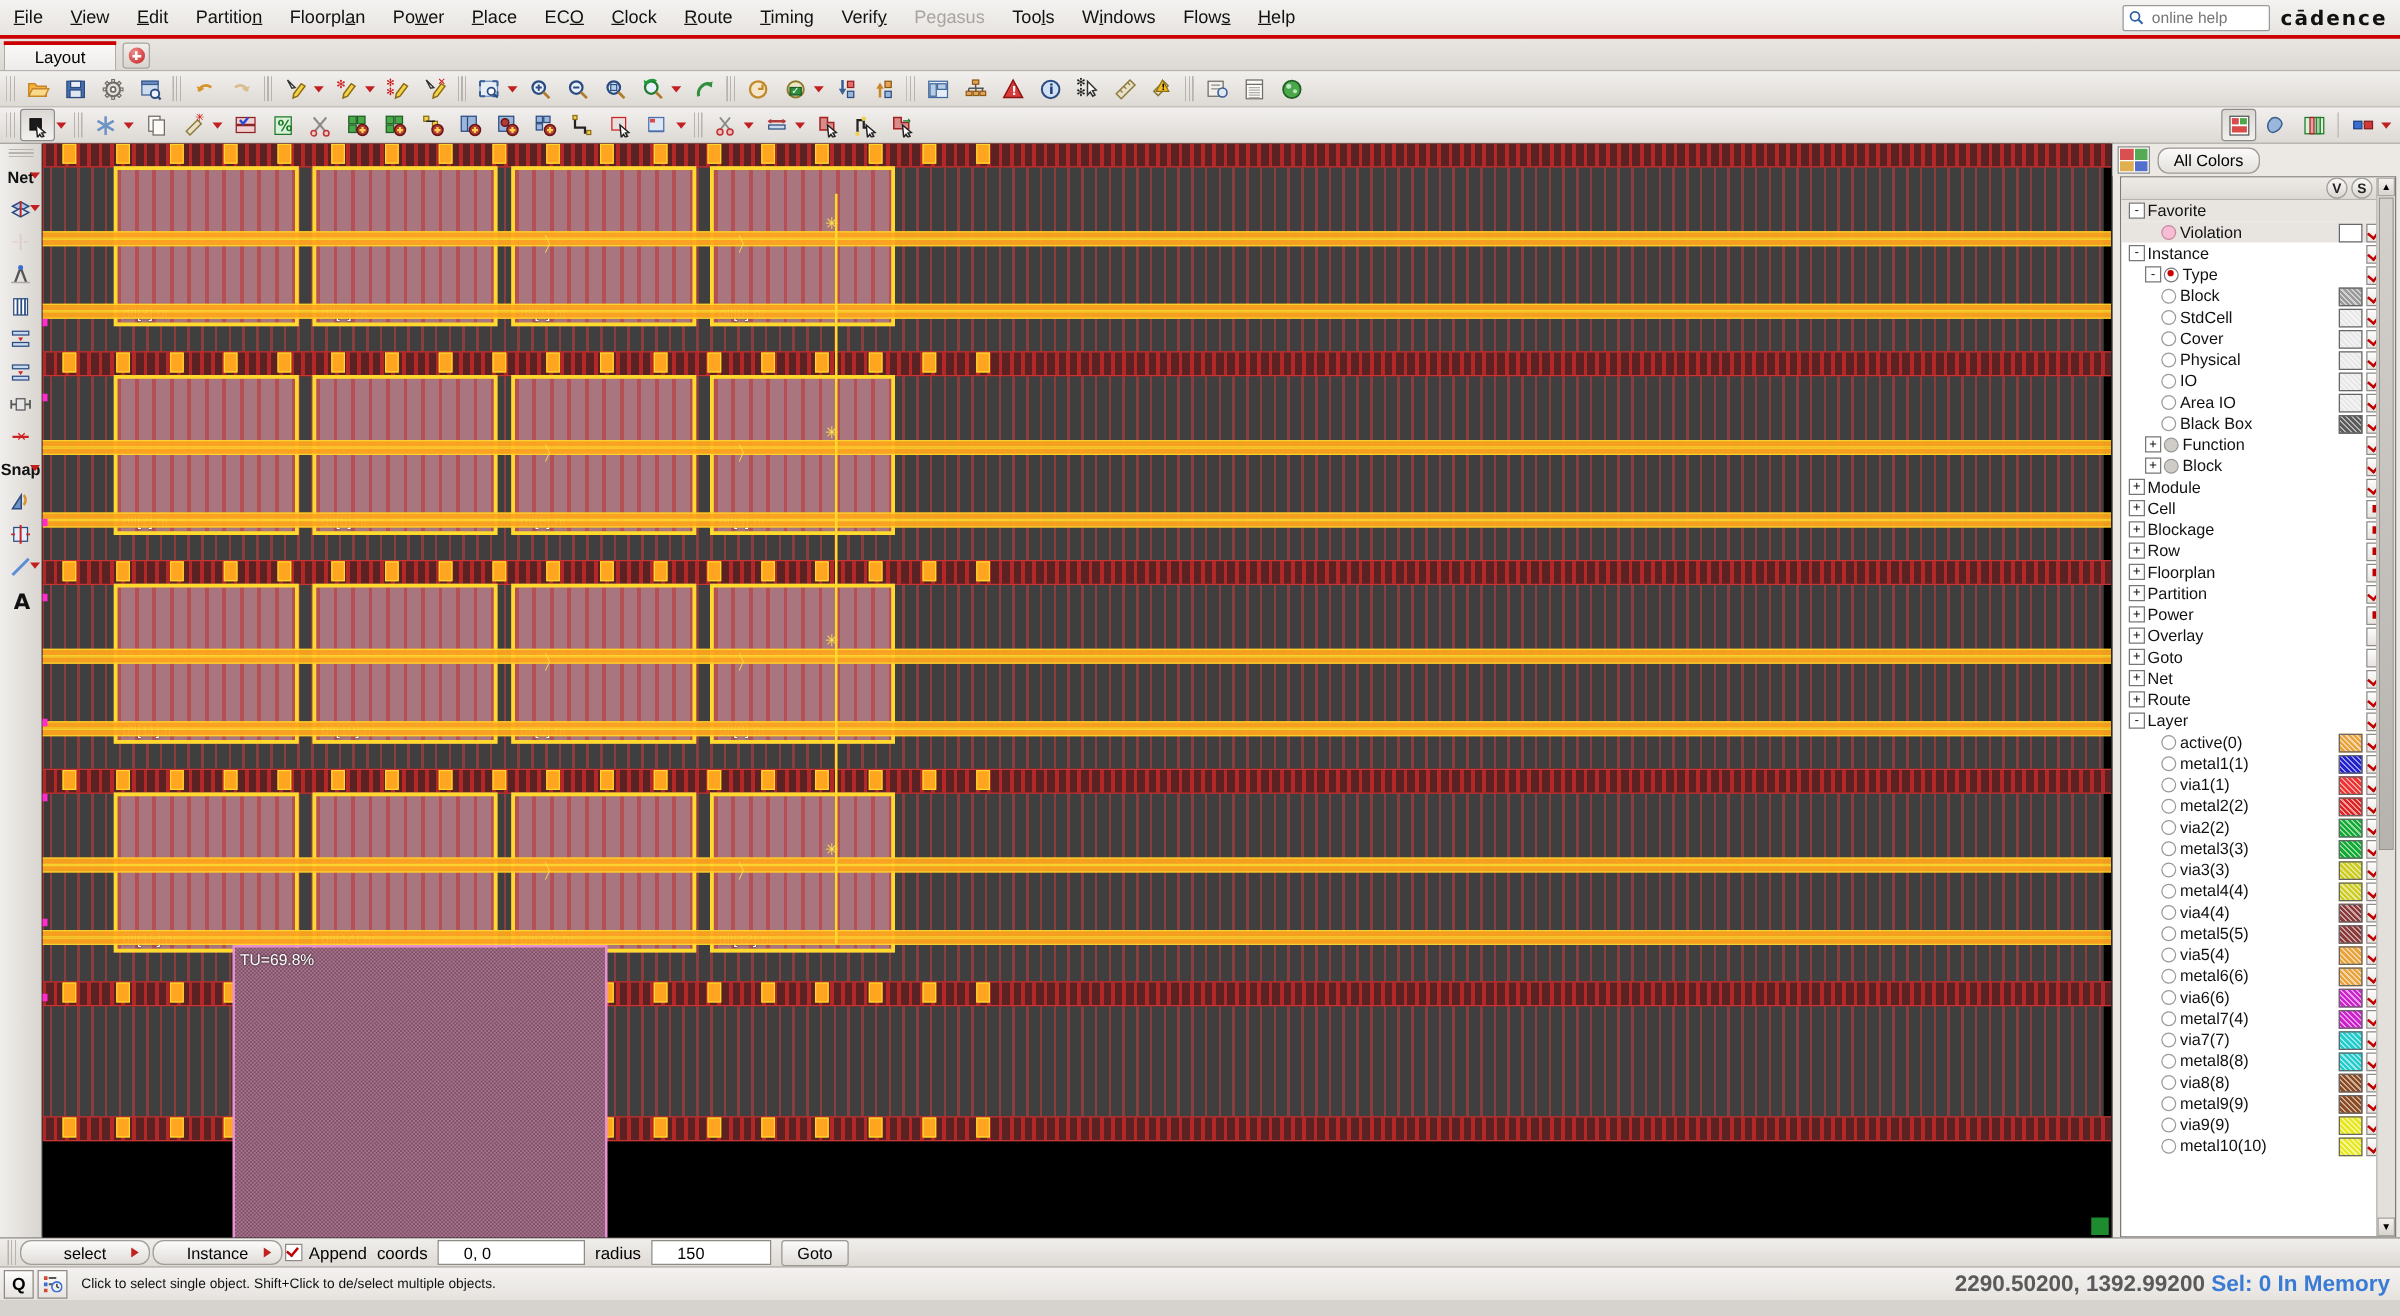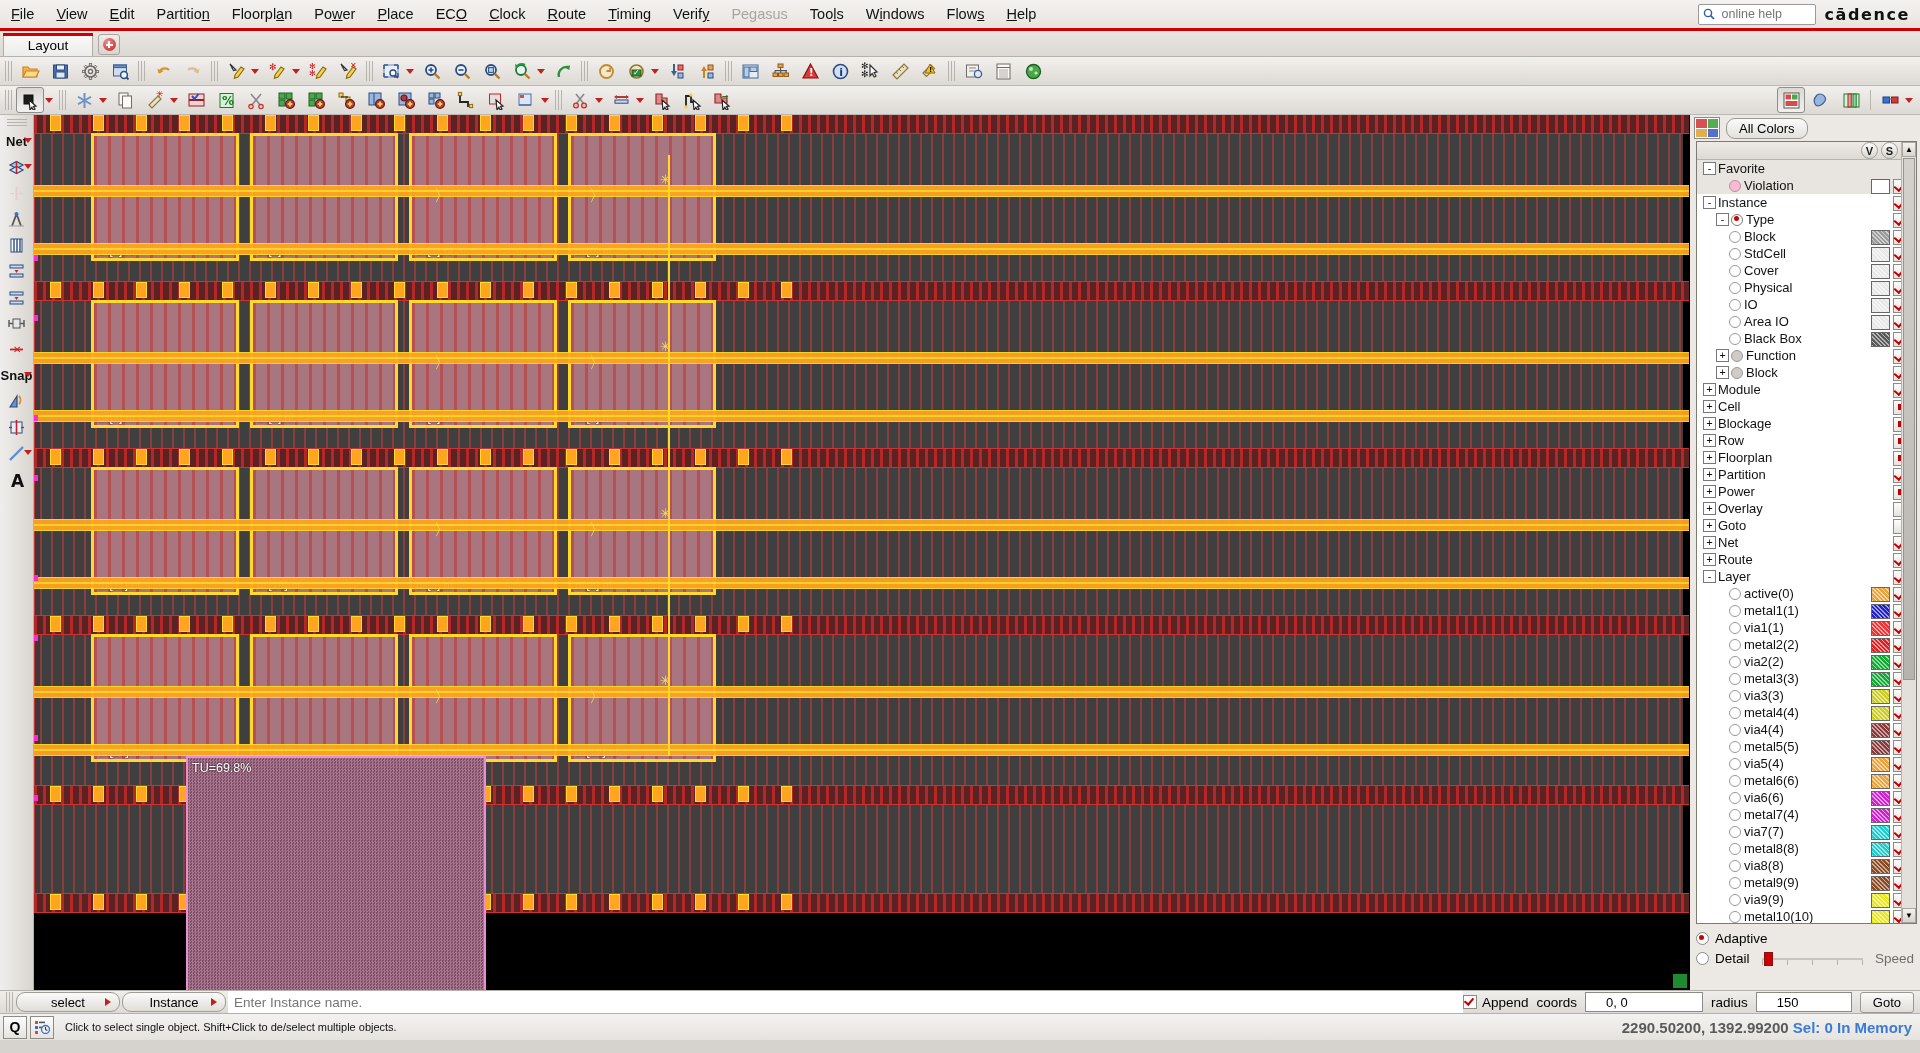--- a/index.html
+++ b/index.html
@@ -219,21 +219,21 @@
     background:linear-gradient(#fcfbfa,#e0ddd9);font-size:13px;display:flex;align-items:center;}
   #statusbar{
     height:26px;background:linear-gradient(#f4f2f0,#e6e3df);border-top:1px solid #b4b0ab;
     display:flex;align-items:center;padding-left:3px;position:relative;
   }
   .sb-btn{
     width:22px;height:21px;border:1px solid #8e8a85;background:linear-gradient(#fdfdfd,#e6e3df);
     display:flex;align-items:center;justify-content:center;font-weight:bold;font-size:14px;margin-right:3px;
   }
   #statusmsg{font-size:11px;margin-left:8px;color:#111;}
-  #coordmsg{position:absolute;right:8px;font-size:15px;font-weight:bold;color:#5a5a5a;}
+  #coordmsg{position:absolute;right:8px;font-size:18px;font-weight:bold;color:#5a5a5a;}
   #coordmsg .sel{color:#3a7bd5;}
   #dieoutline{
     left:440px;top:29px;width:800px;height:795px;
     border:1px solid #cc3333;background:#3a3a3a;
   }
   .rowband{
     position:absolute;left:6px;right:6px;height:162px;
     background:
       repeating-linear-gradient(90deg, rgba(200,60,60,.55) 0 2px, transparent 2px 11px),
       #3f3f3f;
@@ -1438,50 +1438,33 @@
             <span class="chk on" style="left: 212px; top: 2px;"></span>
           </div>
         </div>
       <div id="cp-scroll">
         <div class="sbar-btn">▲</div>
         <div class="sbar-thumb" style="top:16px;height:520px;"></div>
         <div class="sbar-btn" style="position:absolute;bottom:0;left:0;right:0;">▼</div>
       </div>
     </div>
 
-    <div id="cp-bottom">
-      <div class="cp-opt">
-        <span class="rb on"></span>
-        <span>Adaptive</span>
-      </div>
-      <div class="cp-opt">
-        <span class="rb"></span>
-        <span>Detail</span>
-        <span class="slider">
-          <span class="slider-track"></span>
-          <span class="slider-ticks"></span>
-          <span class="slider-knob"></span>
-        </span>
-        <span style="color:#6d6d6d">Speed</span>
-      </div>
-    </div>
   </div>
 </div>
 
 <div id="findbar">
   <div class="grip"></div>
   <div class="pill">
     <span>select</span>
     <span class="arr"></span>
   </div>
   <div class="pill">
     <span>Instance</span>
     <span class="arr"></span>
   </div>
-  <input id="findinput" type="text" placeholder="Enter Instance name." style="">
   <span class="fb-chk on"></span>
   <span class="fb-label">Append</span>
   <span class="fb-label">coords</span>
   <span class="fb-field" style="width:76px">0, 0</span>
   <span class="fb-label">radius</span>
   <span class="fb-field" style="width:54px">150</span>
   <span class="fb-btn" style="margin-right:6px">Goto</span>
 </div>
 
 <div id="statusbar">

